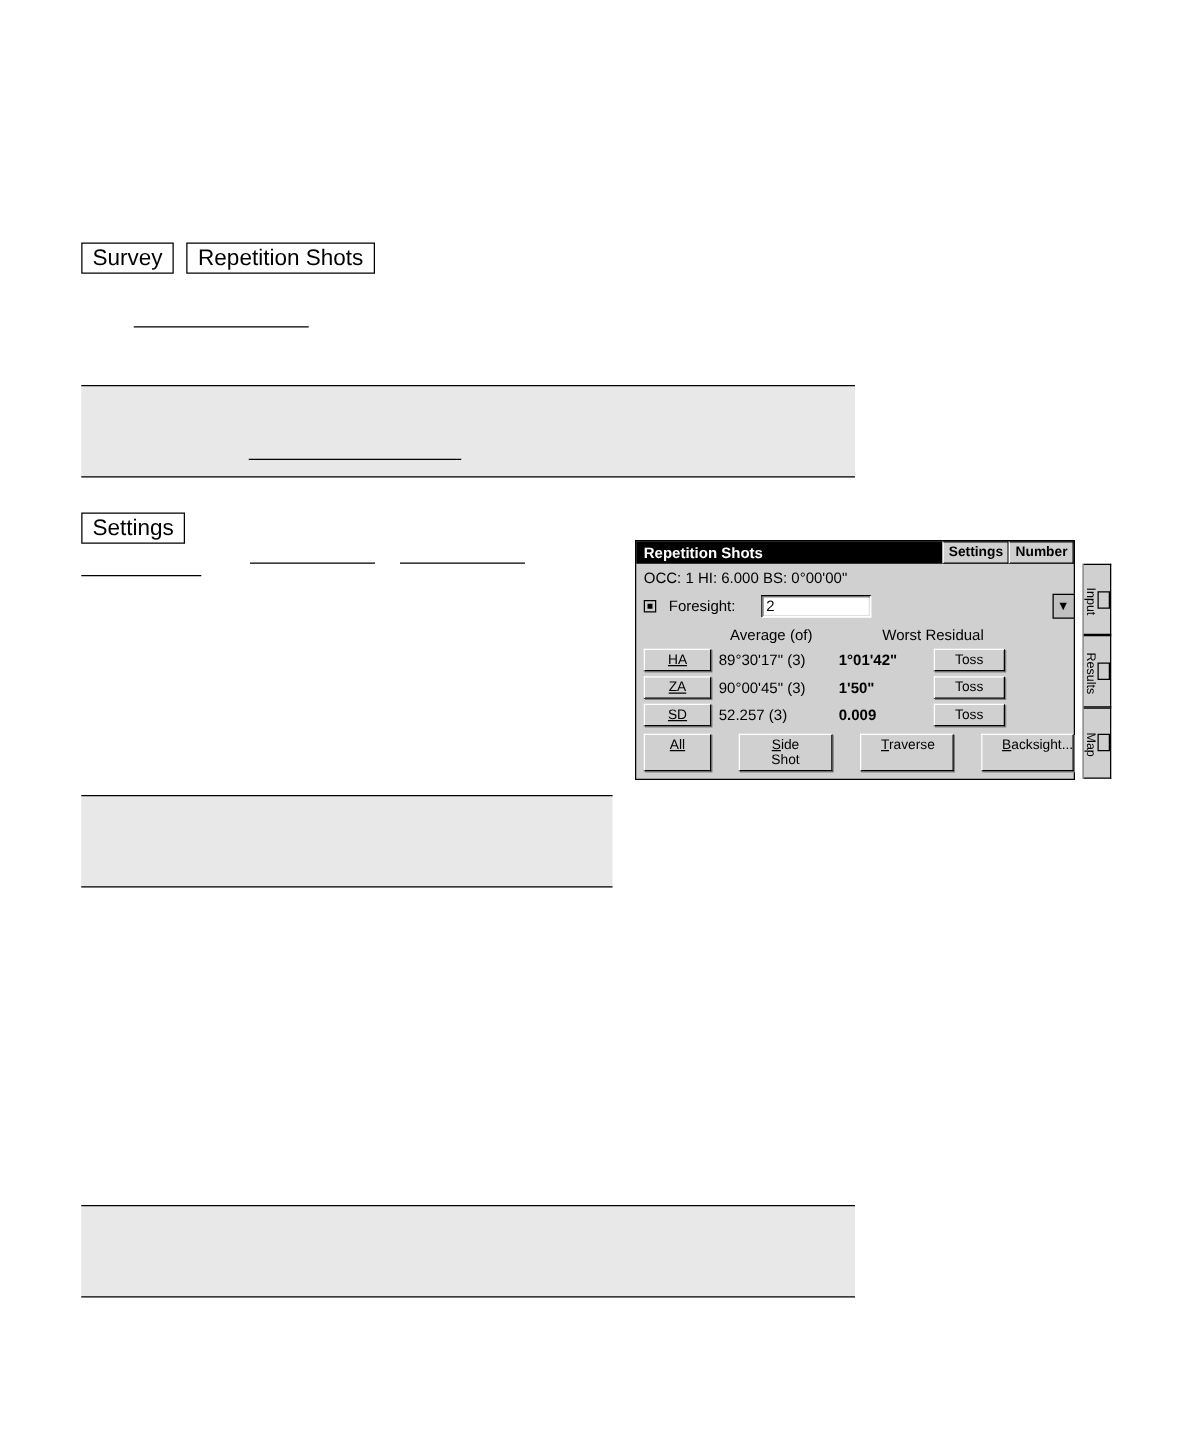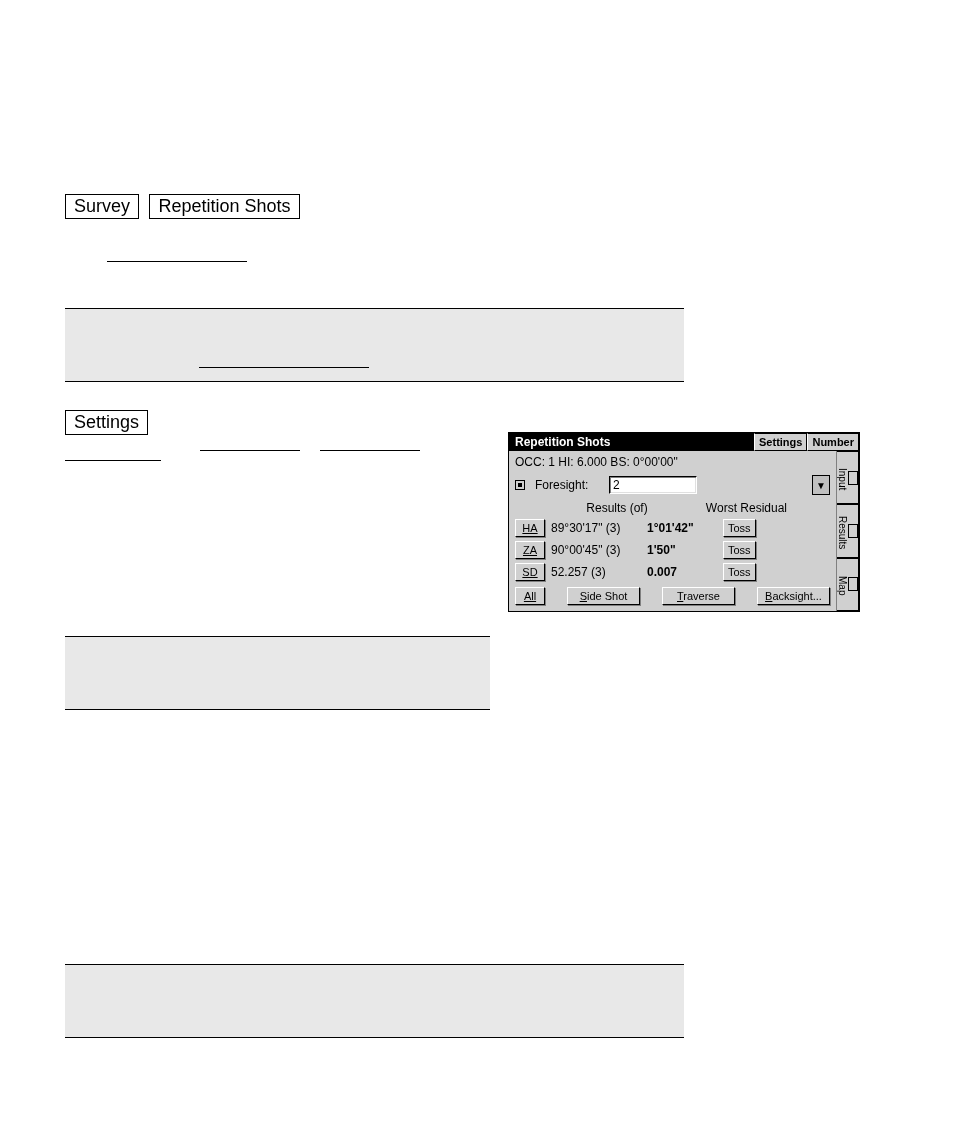--- a/index.html
+++ b/index.html
@@ -14,21 +14,21 @@
   .status{font-size:12px;margin-bottom:6px}
   .row{display:flex;align-items:center;margin-bottom:6px;gap:4px}
   .sq{width:8px;height:8px;border:1px solid #000;display:inline-block;margin-right:6px}
   .sq::after{content:"";display:block;width:4px;height:4px;background:#000;margin:2px}
   .field{background:#fff;border-top:1px solid #000;border-left:1px solid #000;border-right:1px solid #fff;border-bottom:1px solid #fff;height:16px;padding:0 3px;font-size:12px;box-shadow:inset 1px 1px 0 #808080,inset -1px -1px 0 #e0e0e0}
   .dd{width:16px;height:18px;background:#c0c0c0;border:1px solid #000;display:flex;align-items:center;justify-content:center;font-size:10px}
   .hdr{display:flex;font-size:12px;margin-bottom:4px}
   .hdr .c1{width:140px;text-align:center}
   .hdr .c2{width:100px;text-align:right}
   .r{display:flex;align-items:center;margin-bottom:4px}
-  .btn{background:#d0d0d0;border-top:1px solid #fff;border-left:1px solid #fff;border-right:1px solid #000;border-bottom:1px solid #000;font-size:11px;padding:2px 4px;min-width:20px;text-align:center;box-shadow:1px 1px 0 #808080}
+  .btn{background:#d0d0d0;border-top:1px solid #fff;border-left:1px solid #fff;border-right:1px solid #000;border-bottom:1px solid #000;font-size:11px;padding:2px 16px;min-width:20px;text-align:center;box-shadow:1px 1px 0 #808080}
   .btn .u{text-decoration:underline}
   .avg{width:96px;font-size:12px;padding-left:6px}
   .res{width:76px;font-size:12px;font-weight:bold}
   .bbar{display:flex;gap:22px;margin-top:6px}
   .sidetabs{width:22px;background:#d0d0d0;border-left:1px solid #808080;display:flex;flex-direction:column}
   .tab{flex:1;border:1px solid #000;border-left:none;display:flex;flex-direction:column;align-items:center;justify-content:flex-start;padding-top:3px;font-size:10px;writing-mode:vertical-rl;text-orientation:mixed}
   .tab .ico{width:12px;height:12px;border:1px solid #000;margin-bottom:3px;writing-mode:horizontal-tb}
 </style>
 </head>
 <body>
@@ -71,42 +71,42 @@
         <input class="field" style="width: 80px;" value="2">
         <span style="flex:1"></span>
         <div class="dd">
           <span>▼</span>
         </div>
       </div>
 
 
       <div class="hdr">
         <div style="width:32px"></div>
-        <div class="c1">Results (of)</div>
+        <div class="c1">Average (of)</div>
         <div class="c2">Worst Residual</div>
       </div>
 
       <div class="r">
         <div class="btn"><span class="u">HA</span></div>
         <div class="avg">89°30'17" (3)</div>
         <div class="res">1°01'42"</div>
         <div class="btn">Toss</div>
       </div>
 
       <div class="r">
         <div class="btn"><span class="u">ZA</span></div>
         <div class="avg">90°00'45" (3)</div>
         <div class="res">1'50"</div>
         <div class="btn">Toss</div>
       </div>
 
       <div class="r">
         <div class="btn"><span class="u">SD</span></div>
         <div class="avg">52.257 (3)</div>
-        <div class="res">0.007</div>
+        <div class="res">0.009</div>
         <div class="btn">Toss</div>
       </div>
 
       <div class="bbar">
         <div class="btn"><span class="u">All</span></div>
         <div class="btn" style="flex:1"><span class="u">S</span>ide Shot</div>
         <div class="btn" style="flex:1"><span class="u">T</span>raverse</div>
         <div class="btn" style="flex:1"><span class="u">B</span>acksight...</div>
       </div>
     </div>

